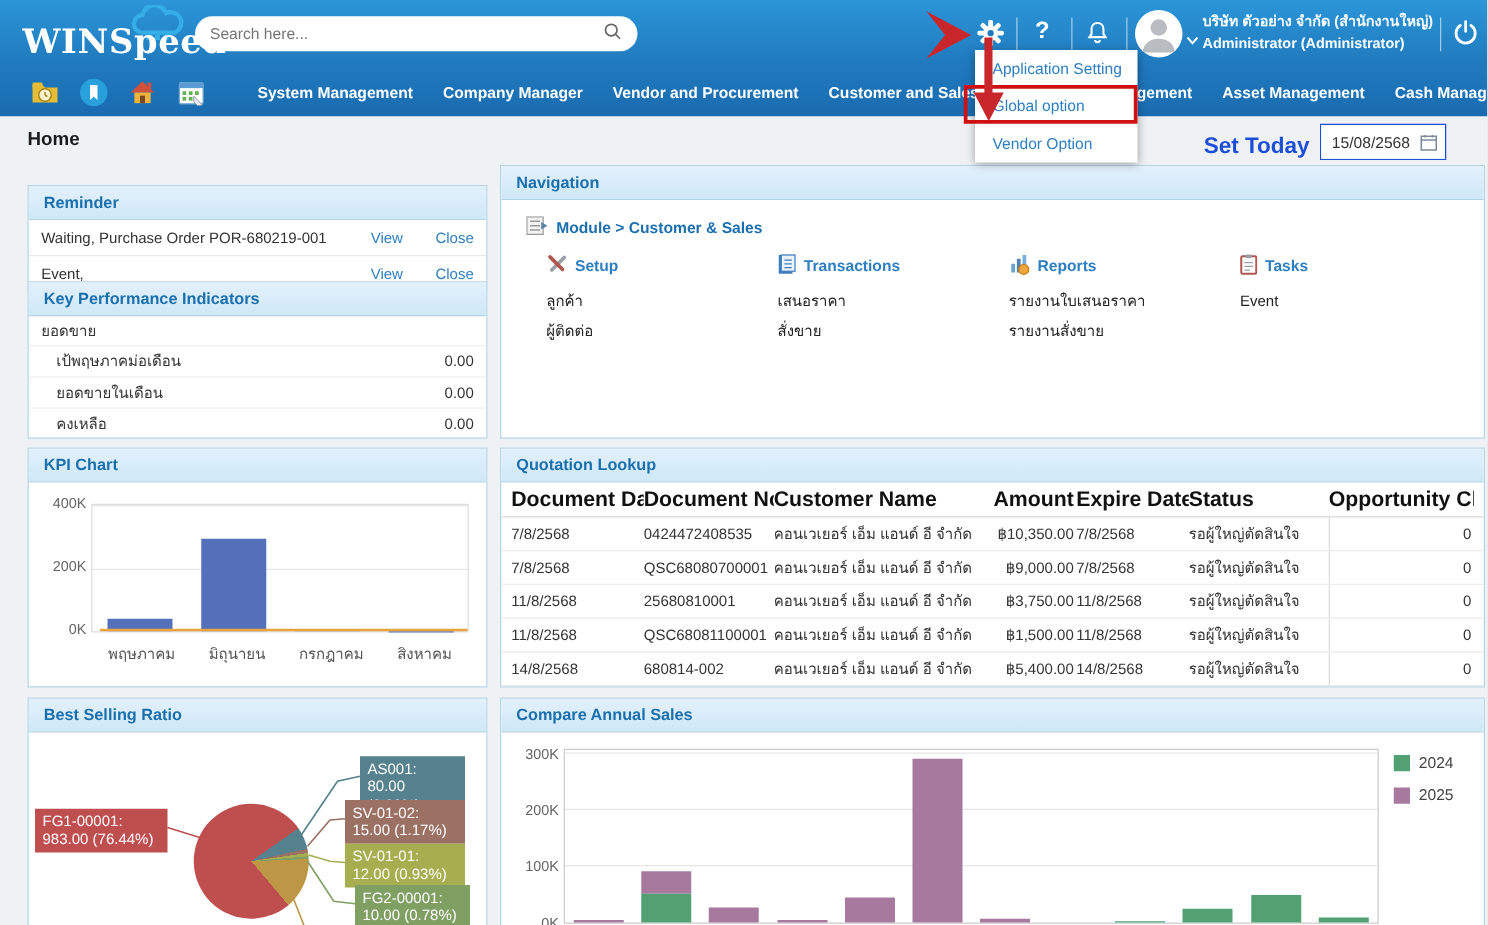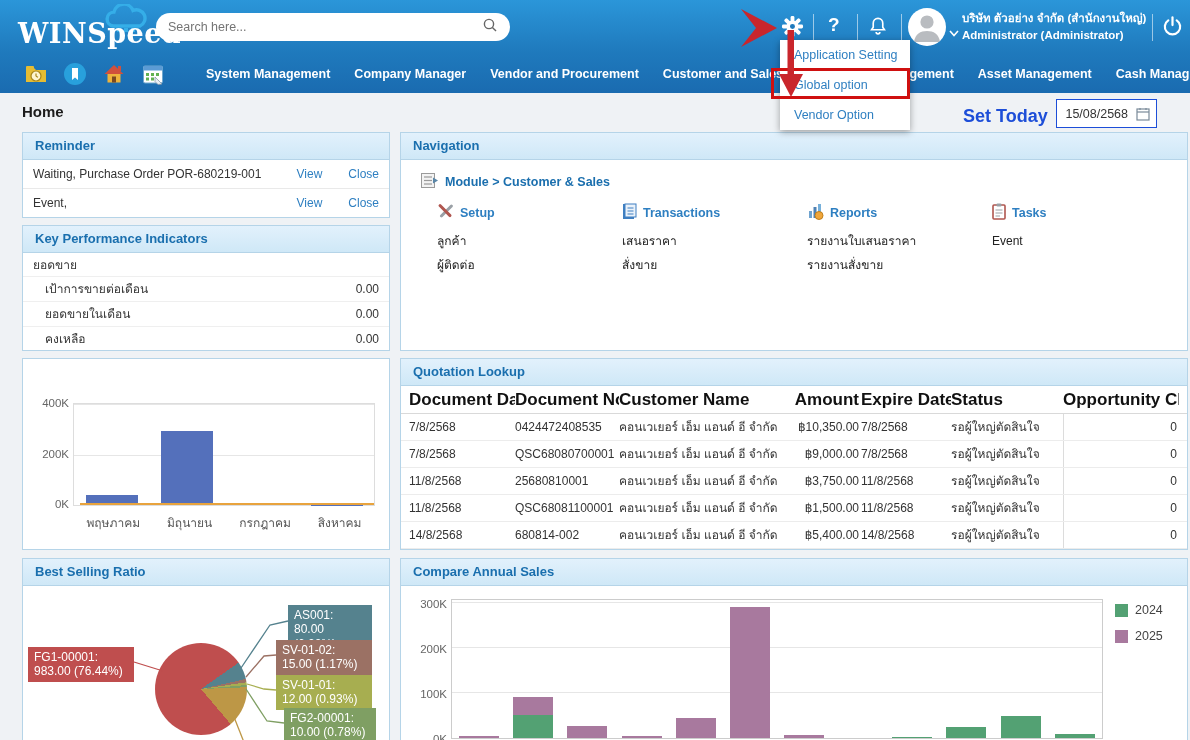--- a/index.html
+++ b/index.html
@@ -41,21 +41,21 @@
               border:1px solid #1d4ed8; }
   .date-box input { width:100%; height:100%; border:none; outline:none; text-align:right;
                     padding-right:28px; font-size:12.5px; color:#333; font-family:"Liberation Sans", sans-serif; }
   .date-cal { position:absolute; right:6px; top:7px; }
 
   
   .panel { position:absolute; background:#fff; border:1px solid #b5d4e8; overflow:hidden; }
   .panel-h { height:27px; background:linear-gradient(180deg,#e2f1fc,#cfe8f7);
              border-bottom:1px solid #b5d4e8; color:#1a6fae; font-weight:bold; font-size:13px;
              line-height:26px; padding-left:12px; }
-  .p-reminder { left:22px; top:132px; width:368px; height:86px; }
+  .p-reminder { left:22px; top:148px; width:368px; height:86px; }
   .p-kpi      { left:22px; top:225px; width:368px; height:126px; }
   .p-nav      { left:400px; top:132px; width:788px; height:219px; }
   .p-kchart   { left:22px; top:358px; width:368px; height:192px; }
   .p-quote    { left:400px; top:358px; width:788px; height:192px; }
   .p-pie      { left:22px; top:558px; width:368px; height:196px; }
   .p-cmp      { left:400px; top:558px; width:788px; height:196px; }
 
   
   .rem-row { display:flex; align-items:center; height:29px; padding:0 10px;
              border-bottom:1px solid #e9e9e9; font-size:12px; color:#333; }
@@ -280,21 +280,21 @@
           <div class="lnk">Close</div>
         </div>
       </div>
   </div>
 
   <div class="panel p-kpi">
     <div class="panel-h">Key Performance Indicators</div>
     <div class="kpi-group">ยอดขาย</div>
     <div id="kpi-rows">
         <div class="kpi-row">
-          <div>เป้าการขายต่อเดือน</div>
+          <div>เป้พฤษภาคม่อเดือน</div>
           <div class="v">0.00</div>
         </div>
         <div class="kpi-row">
           <div>ยอดขายในเดือน</div>
           <div class="v">0.00</div>
         </div>
         <div class="kpi-row">
           <div>คงเหลือ</div>
           <div class="v">0.00</div>
         </div>
@@ -372,20 +372,21 @@
           <span>Tasks</span>
         </div>
         <div class="nav-items">
             <div class="nav-item">Event</div>
           </div>
       </div>
     </div>
   </div>
 
   <div class="panel p-kchart">
+    <div class="panel-h">KPI Chart</div>
     <div class="kyticks" id="kpi-yticks">
         <div>400K</div>
         <div>200K</div>
         <div>0K</div>
       </div>
     <div class="kplot">
       <div class="kgrid" style="top:0;"></div>
       <div class="kgrid" style="top:50%;"></div>
       <div class="kbars" id="kpi-bars">
           <div style="display: flex; align-items: flex-end; height: 100%;">

